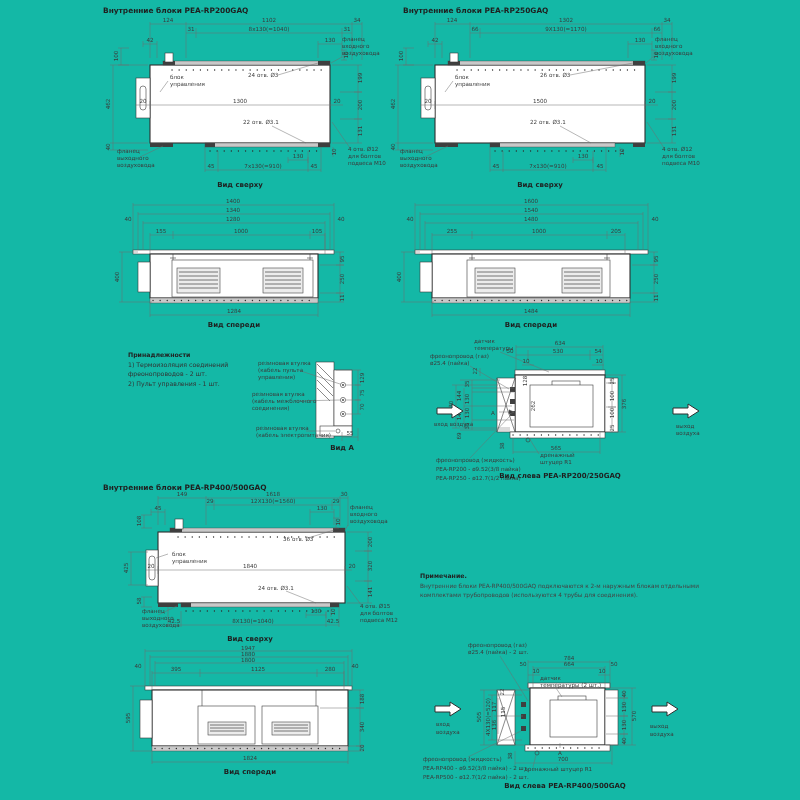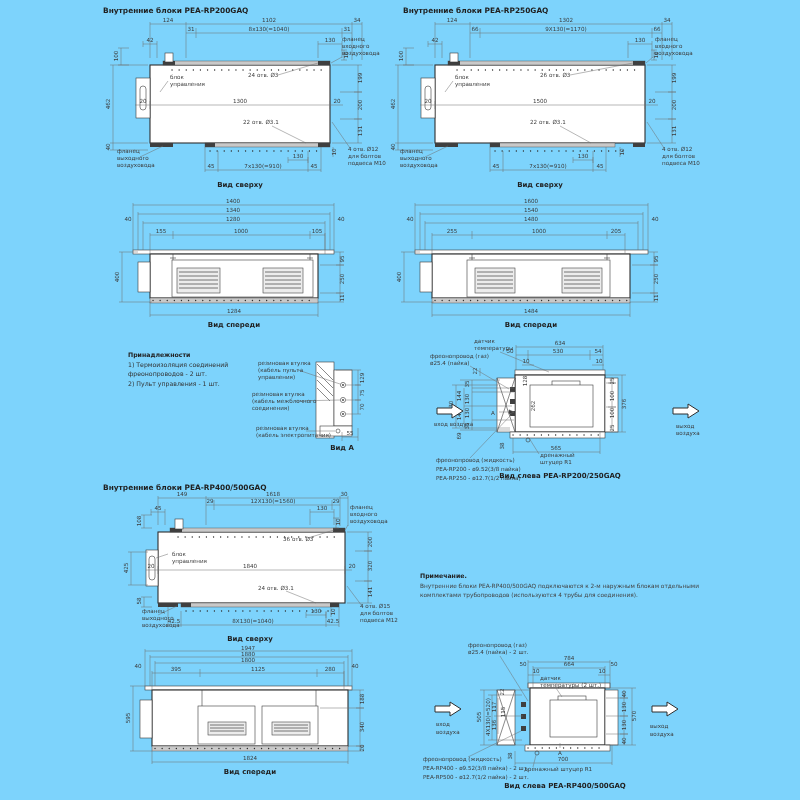--- a/index.html
+++ b/index.html
@@ -1,16 +1,16 @@
 <!DOCTYPE html>
 <html><head>
 <meta charset="utf-8">
 <style>
   html,body{margin:0;padding:0;background:#fff;}
-  #stage{width:800px;height:800px;position:relative;background:#7dd3fc;overflow:hidden;}
+  #stage{width:800px;height:800px;position:relative;background:#14b8a6;overflow:hidden;}
   svg text{font-family:"DejaVu Sans",sans-serif;fill:#3b3b3b;}
   .d{font-size:5.6px;}
   .tc{text-anchor:middle;}
   .ttl{font-size:7.4px;font-weight:bold;fill:#1f1f1f;}
   .cap{font-size:7px;font-weight:bold;fill:#1f1f1f;text-anchor:middle;}
   .acct{font-size:6.2px;fill:#333;}
   .accb{font-size:6.2px;font-weight:bold;fill:#222;}
   .n{font-size:5.8px;fill:#444;}
   .nb{font-size:6.2px;font-weight:bold;fill:#222;}
   .ln{stroke:#6f6f6f;stroke-width:0.5;fill:none;}

